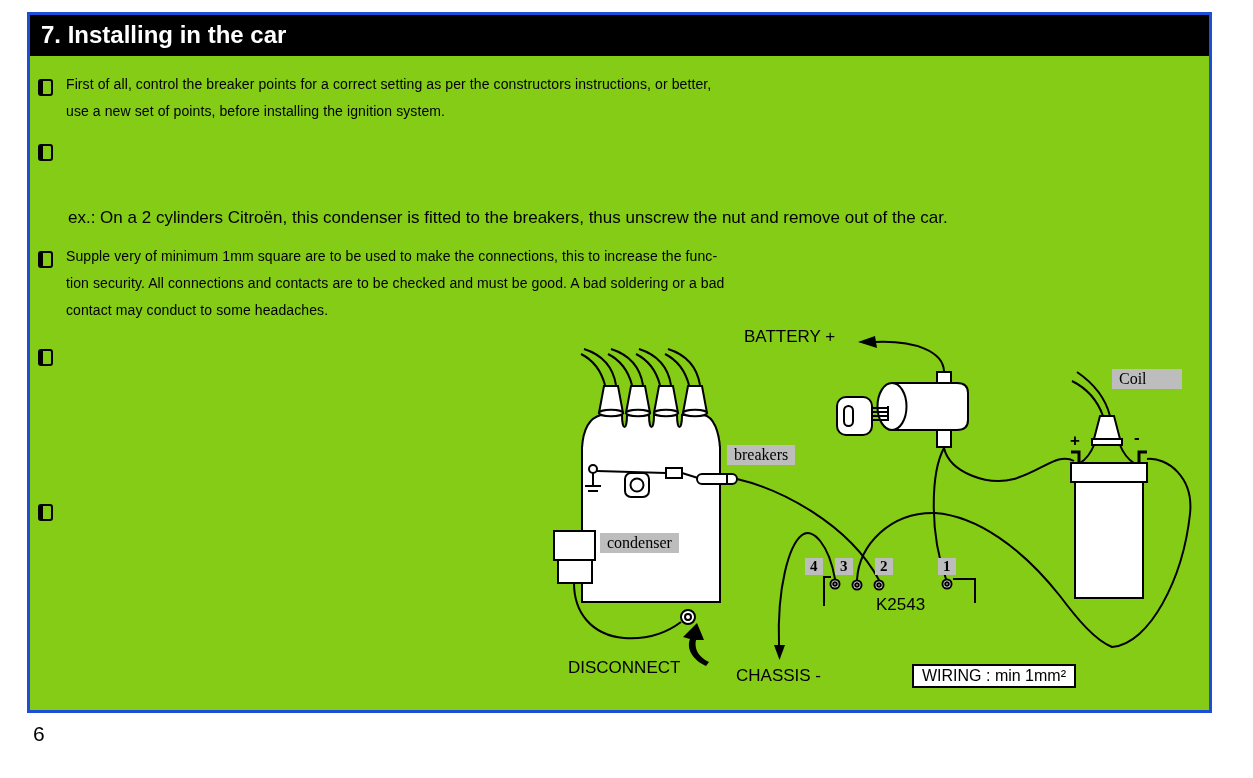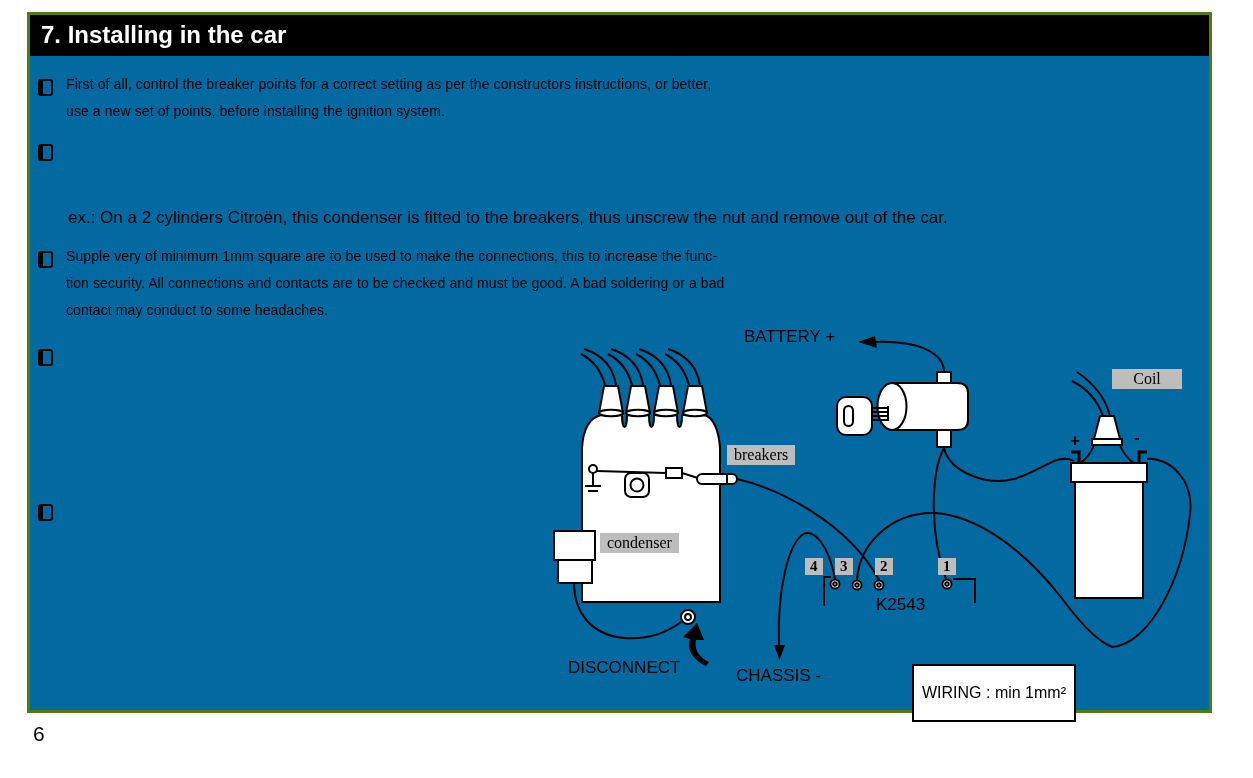--- a/index.html
+++ b/index.html
@@ -1,37 +1,37 @@
 <!DOCTYPE html>
 <html><head>
 <meta charset="utf-8">
 <style>
   html,body{margin:0;padding:0;background:#fff;}
   #page{position:relative;width:1253px;height:778px;background:#ffffff;overflow:hidden;
         font-family:"Liberation Sans",sans-serif;color:#000;}
   #frame{position:absolute;left:27px;top:12px;width:1179px;height:695px;
-         border:3px solid #4d7c0f;background:#0369a1;}
+         border:3px solid #1d4ed8;background:#84cc16;}
   #titlebar{position:absolute;left:0;top:0;width:100%;height:41px;background:#000;}
   #titlebar span{display:block;padding:6px 0 0 11px;color:#fff;font-size:24px;font-weight:bold;
                  font-family:"Liberation Sans",sans-serif;}
   .para{position:absolute;font-size:14px;line-height:27px;white-space:pre-line;
         letter-spacing:0.1px;z-index:3;}
   .note{position:absolute;font-size:17px;line-height:24px;
         white-space:pre-line;z-index:3;}
   .bullet{position:absolute;width:11px;height:13px;border:2px solid #000;border-radius:3px;z-index:3;}
   .bullet::before{content:"";position:absolute;left:0;top:0;bottom:0;width:3px;background:#000;}
   .dlabel{position:absolute;font-size:17px;z-index:4;}
   .glabel{position:absolute;font-family:"Liberation Serif",serif;font-size:16px;
           background:#bdbdbd;padding:1px 7px;z-index:4;}
   .tnum{position:absolute;font-family:"Liberation Serif",serif;font-size:15px;font-weight:bold;
         background:#bdbdbd;padding:0 5px;z-index:4;}
   .sign{position:absolute;font-size:17px;font-weight:bold;z-index:4;}
-  #wiringbox{position:absolute;left:912px;top:664px;border:2px solid #000;padding:18px 8px;
+  #wiringbox{position:absolute;left:912px;top:664px;border:2px solid #000;padding:1px 8px;
              font-size:16px;z-index:4;background:#fff;}
-  #coil-label{width:56px;text-align:center;}
+  #coil-label{width:56px;}
   #pagenum{position:absolute;left:33px;top:722px;font-size:21px;z-index:3;}
   svg{position:absolute;left:0;top:0;z-index:2;}
   svg *{vector-effect:none;}
 </style>
 </head>
 <body>
 
 <div id="page">
 
   <div id="frame">

